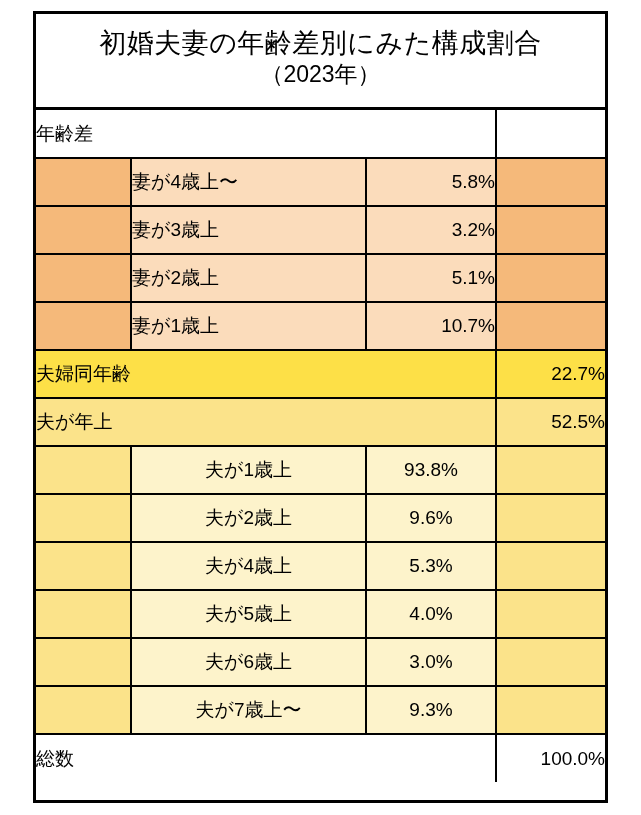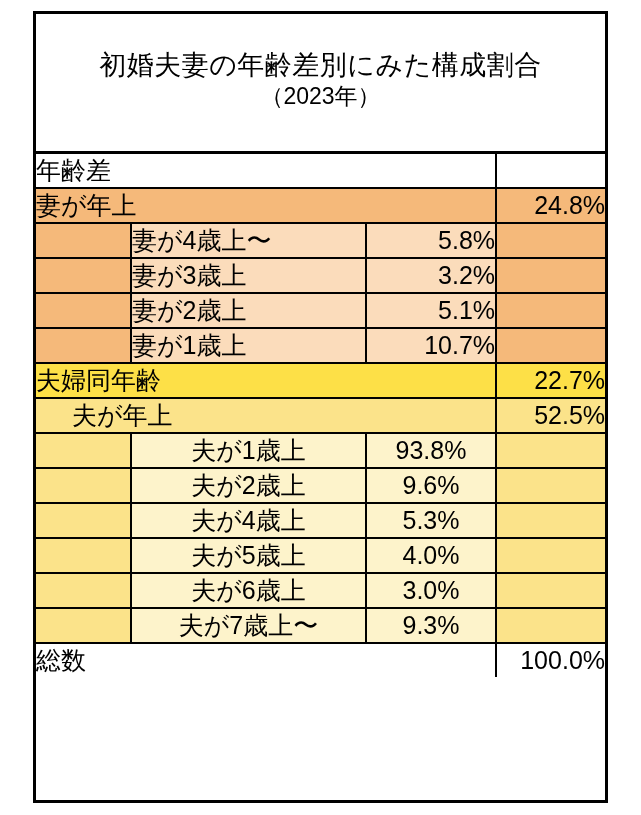--- a/index.html
+++ b/index.html
@@ -23,21 +23,21 @@
     position: absolute;
     left: 33px;
     top: 11px;
     width: 575px;
     height: 792px;
     border: 3px solid #000000;
     box-sizing: border-box;
     background: #ffffff;
   }
   .title-block {
-    height: 140px;
+    height: 96px;
     box-sizing: border-box;
     border-bottom: 3px solid #000000;
     display: flex;
     flex-direction: column;
     align-items: center;
     justify-content: center;
     padding: 4px 0 8px 0;
   }
   .title-main {
     font-size: 27px;
@@ -52,22 +52,22 @@
     white-space: nowrap;
   }
   table.data {
     border-collapse: collapse;
     width: 100%;
     table-layout: fixed;
   }
   table.data td {
     border: 2px solid #000000;
     padding: 0;
-    height: 32px;
-    font-size: 25px;
+    height: 48px;
+    font-size: 19px;
     box-sizing: border-box;
   }
   .col-a { width: 95px; }
   .col-b { width: 235px; }
   .col-c { width: 130px; }
   .col-d { width: 109px; }
 
   .lbl {
     padding-left: 12px;
     text-align: left;
@@ -117,24 +117,20 @@
         <col class="col-c">
         <col class="col-d">
       </colgroup>
       <tbody>
 
         <tr>
           <td class="lbl r-white" colspan="3" style="border-left:none;border-top:none;">年齢差</td>
           <td class="val r-white" style="border-right:none;border-top:none;"></td>
         </tr>
 
-        <tr class="row-head">
-          <td class="lbl big-label r-orange" colspan="3" style="border-left:none;">妻が年上</td>
-          <td class="val-big r-orange" style="border-right:none;">24.8%</td>
-        </tr>
 
         <tr>
           <td class="r-orange" style="border-left:none;"></td>
           <td class="lbl-sub sub-label r-orange-light">妻が4歳上〜</td>
           <td class="val r-orange-light">5.8%</td>
           <td class="r-orange" style="border-right:none;"></td>
         </tr>
         <tr>
           <td class="r-orange" style="border-left:none;"></td>
           <td class="lbl-sub sub-label r-orange-light">妻が3歳上</td>
@@ -153,21 +149,21 @@
           <td class="val r-orange-light">10.7%</td>
           <td class="r-orange" style="border-right:none;"></td>
         </tr>
 
         <tr class="row-head">
           <td class="lbl big-label r-green" colspan="3" style="border-left:none;">夫婦同年齢</td>
           <td class="val-big r-green" style="border-right:none;">22.7%</td>
         </tr>
 
         <tr class="row-head">
-          <td class="lbl big-label r-yellow" colspan="3" style="border-left:none;padding-left:36px;">夫が年上</td>
+          <td class="lbl big-label r-yellow" colspan="3" style="border-left:none;">夫が年上</td>
           <td class="val-big r-yellow" style="border-right:none;">52.5%</td>
         </tr>
 
         <tr>
           <td class="r-yellow" style="border-left:none;"></td>
           <td class="lbl-sub sub-label r-yellow-light">夫が1歳上</td>
           <td class="val r-yellow-light">93.8%</td>
           <td class="r-yellow" style="border-right:none;"></td>
         </tr>
         <tr>

